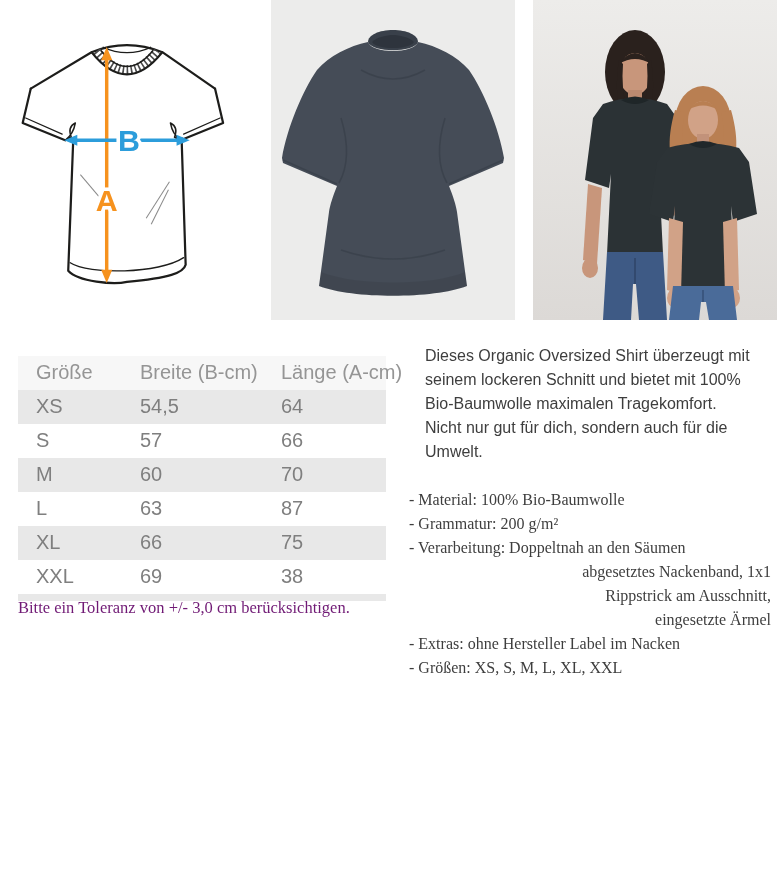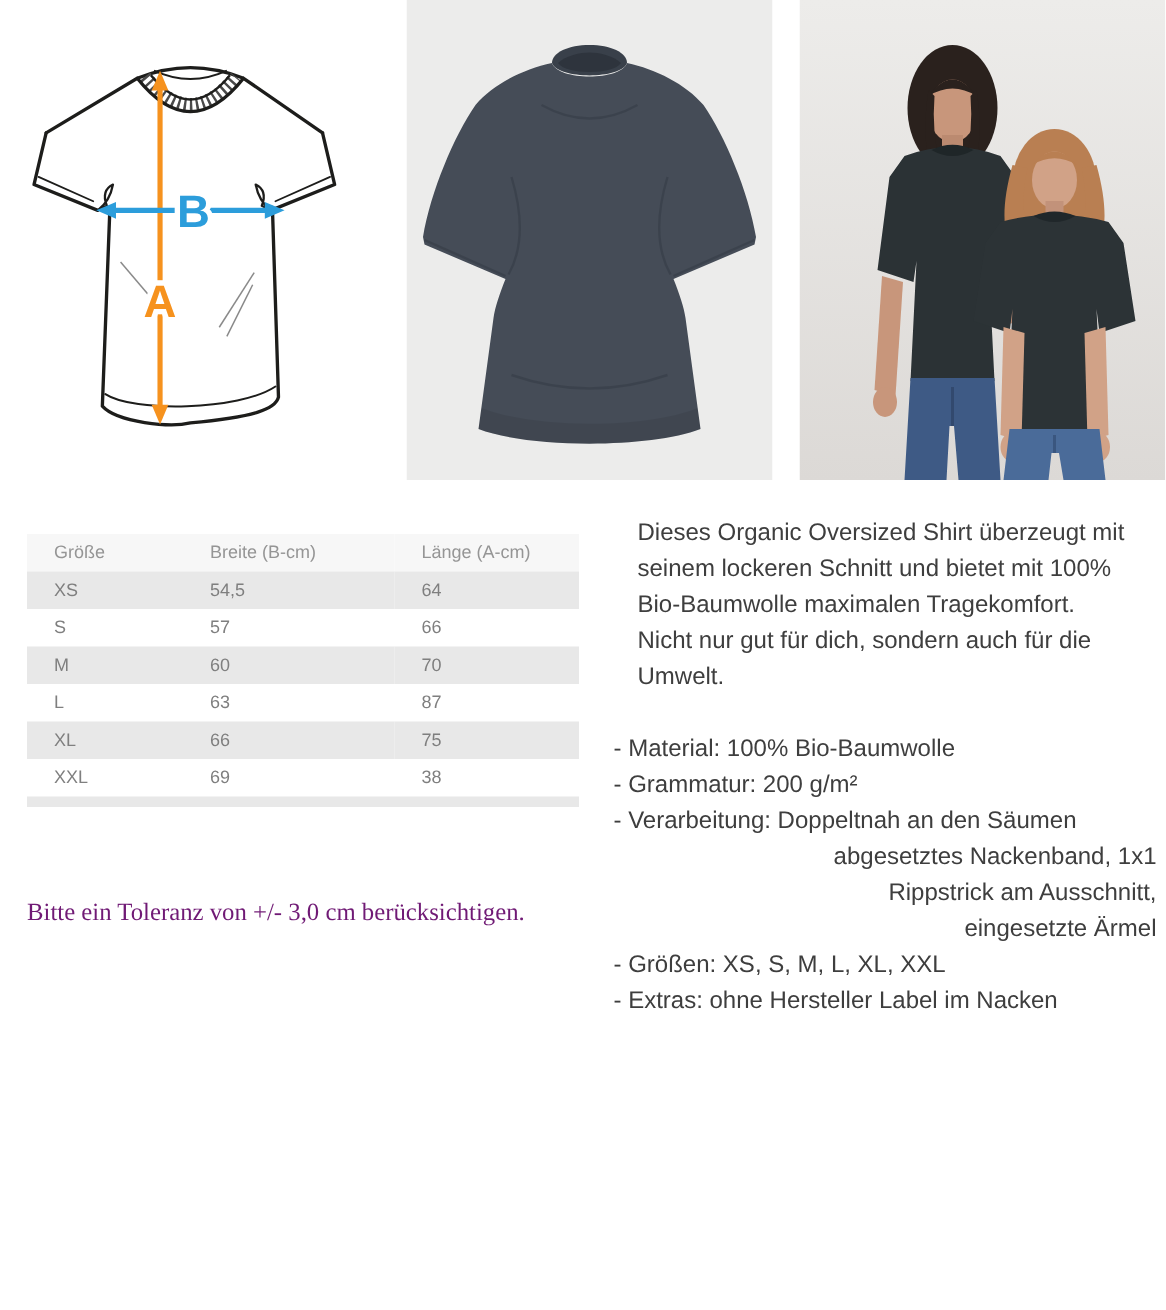--- a/index.html
+++ b/index.html
@@ -8,35 +8,35 @@
     font-family:"Liberation Sans","DejaVu Sans",sans-serif;
     -webkit-font-smoothing:antialiased;overflow:hidden;
   }
   .abs{position:absolute;}
   
   #diagram{left:14px;top:38px;width:236px;height:248px;}
   #photo-product{left:271px;top:0;width:244px;height:320px;}
   #photo-models{left:533px;top:0;width:244px;height:320px;}
   
   #size-section{left:18px;top:356px;width:368px;}
-  table.size{width:368px;border-collapse:collapse;table-layout:fixed;font-size:12px;}
+  table.size{width:368px;border-collapse:collapse;table-layout:fixed;font-size:20px;}
   table.size col.c1{width:104px;} table.size col.c2{width:141px;} table.size col.c3{width:123px;}
   table.size th{
     background:#f7f7f7;color:#959595;font-weight:400;text-align:left;
     padding:5px 0 6px 18px;white-space:nowrap;
   }
   table.size td{color:#7f7f7f;padding:5px 0 6px 18px;white-space:nowrap;margin-left:40px;}
   table.size tbody tr:nth-child(odd){background:#e8e8e8;}
   .table-endstrip{width:368px;height:7px;background:#e8e8e8;}
   #tolerance{left:18px;top:598px;width:390px;font-size:16.5px;color:#701a75;font-family:Liberation Serif, serif;}
   
   #description{left:409px;top:344px;width:362px;font-size:16px;line-height:24px;color:#3e3e3e;}
   .para{white-space:pre-line;margin:0 0 24px 16px;}
   .para.p2{margin-bottom:17px;}
-  .spec-line{white-space:nowrap;}
+  .spec-line{white-space:nowrap;font-family:Liberation Serif, serif;}
   .spec-line.indent{padding-left:72px;text-align:right;}
   svg text.meas{font-family:"Liberation Sans","DejaVu Sans",sans-serif;font-weight:bold;font-size:30px;
     paint-order:stroke;stroke:#ffffff;stroke-width:7px;stroke-linejoin:round;}
 </style>
 </head>
 <body>
 
 <div class="abs" id="diagram">
   <svg width="236" height="248" viewBox="0 0 226 245">
     <g stroke="#1d1d1b" stroke-width="2.2" fill="#ffffff" stroke-linejoin="round" stroke-linecap="round">
@@ -214,16 +214,16 @@
 Bio-Baumwolle maximalen Tragekomfort.
 Nicht nur gut für dich, sondern auch für die
 Umwelt.</p>
   <div>
     <div class="spec-line">- Material: 100% Bio-Baumwolle</div>
     <div class="spec-line">- Grammatur: 200 g/m²</div>
     <div class="spec-line">- Verarbeitung: Doppeltnah an den Säumen</div>
     <div class="spec-line indent">abgesetztes Nackenband, 1x1</div>
     <div class="spec-line indent">Rippstrick am Ausschnitt,</div>
     <div class="spec-line indent">eingesetzte Ärmel</div>
+    <div class="spec-line">- Extras: ohne Hersteller Label im Nacken</div>
     <div class="spec-line">- Größen: XS, S, M, L, XL, XXL</div>
-    <div class="spec-line">- Extras: ohne Hersteller Label im Nacken</div>
   </div>
 </div>
 
 </body></html>

